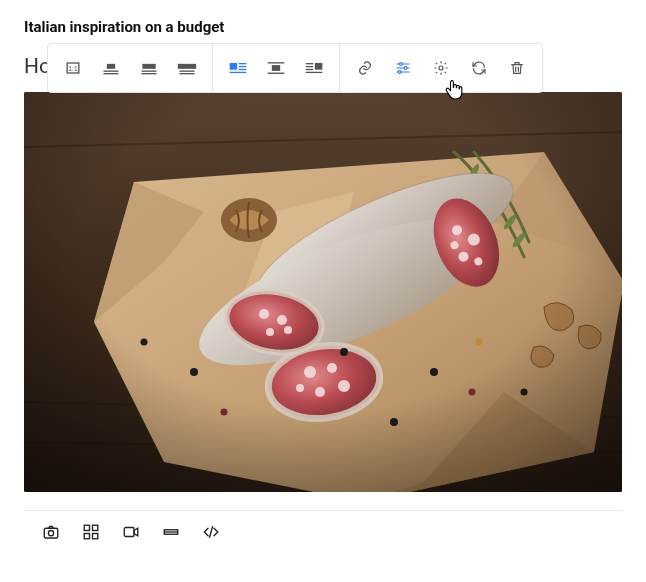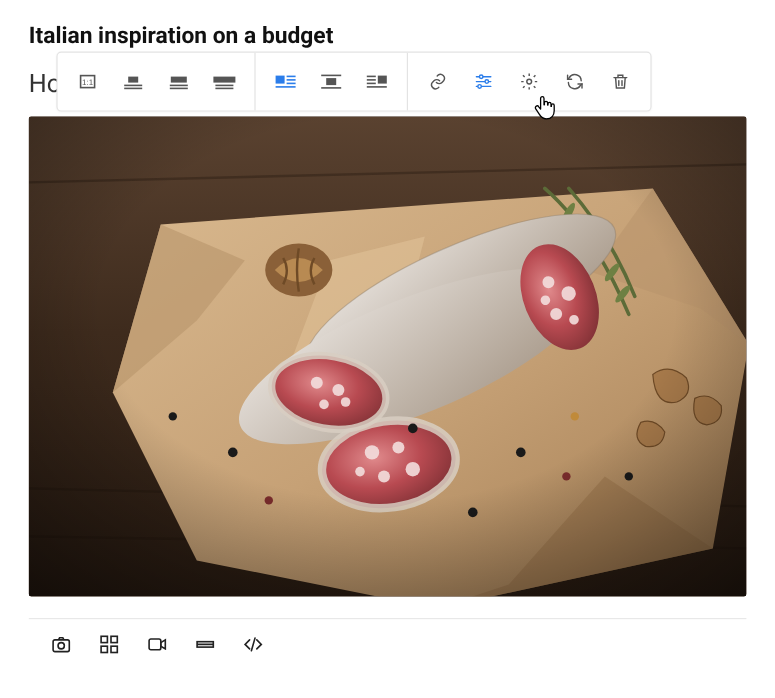--- a/index.html
+++ b/index.html
@@ -10,21 +10,21 @@
     width: 646px;
     height: 582px;
     overflow: hidden;
     position: relative;
   }
   .page {
     padding: 18px 24px 10px 24px;
   }
   .title {
     font-weight: 700;
-    font-size: 19px;
+    font-size: 15px;
     color: #111;
     margin: 0 0 18px 0;
   }
   .subtitle {
     font-size: 21px;
     color: #333;
     font-weight: 400;
     margin: 0 0 14px 0;
   }
   

